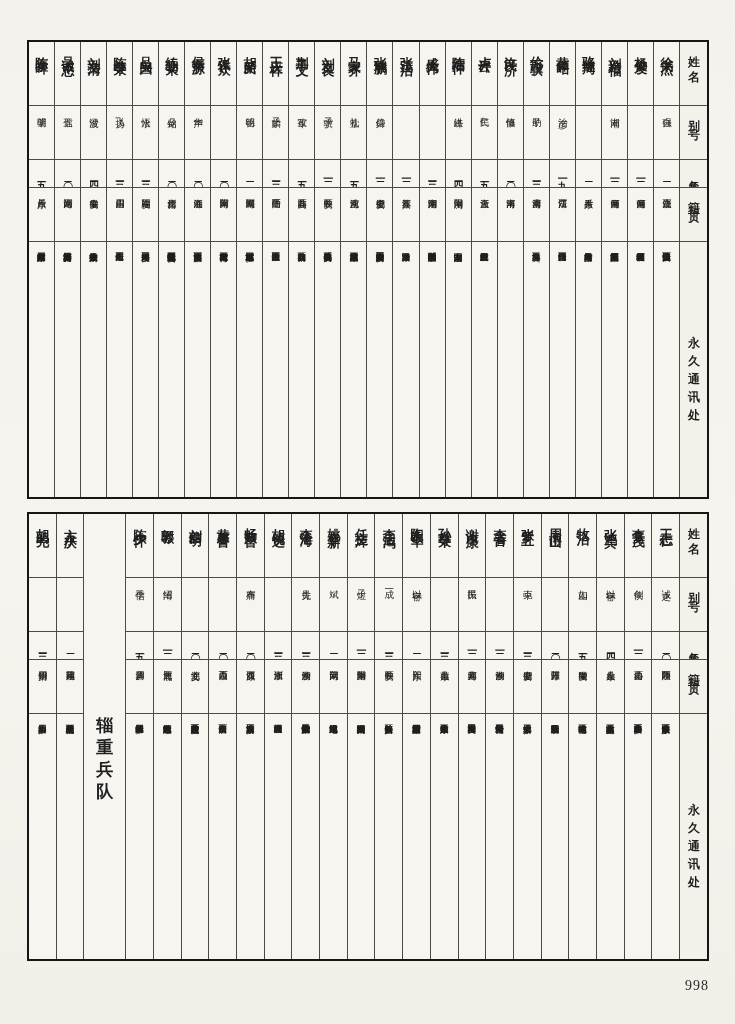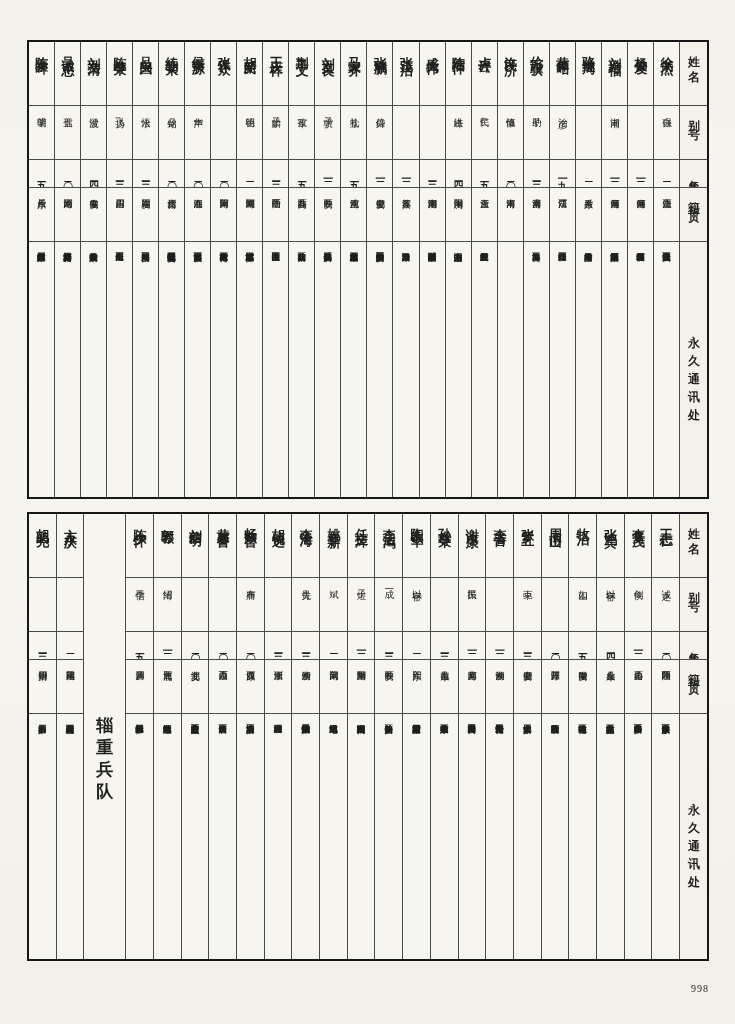--- a/index.html
+++ b/index.html
@@ -74,21 +74,21 @@
     display:flex;align-items:center;justify-content:center;
   }
   .divider-label{
     font-size:17px;font-weight:bold;letter-spacing:22px;
     writing-mode:vertical-rl;text-orientation:upright;
     padding-top:18px;
   }
   .page-num{
     position:absolute;
     right:26px; bottom:30px;
-    font-size:10px;letter-spacing:1px;color:#2a2a2a;
+    font-size:14px;letter-spacing:1px;color:#2a2a2a;
   }
 </style>
 </head>
 <body>
 
 <div class="page">
 
   <div class="frame">
 
     <div class="dtable t-top" id="table-top">

